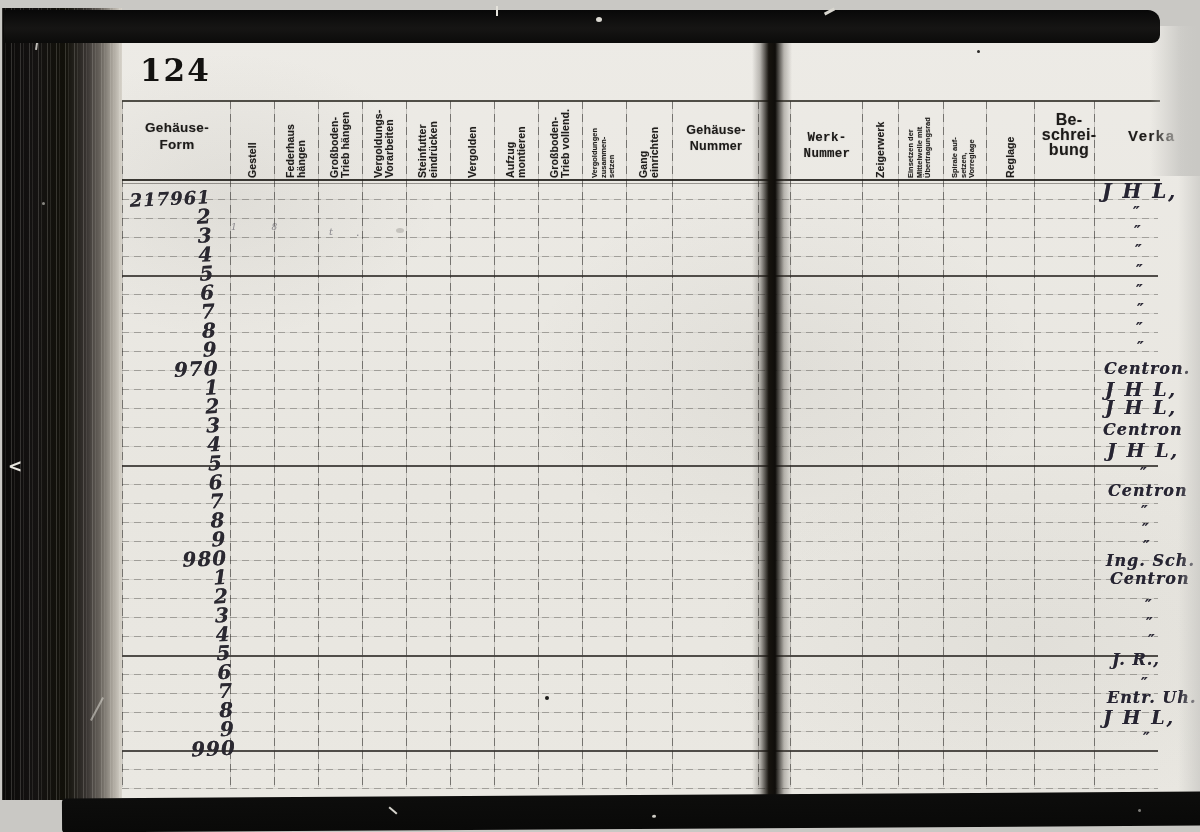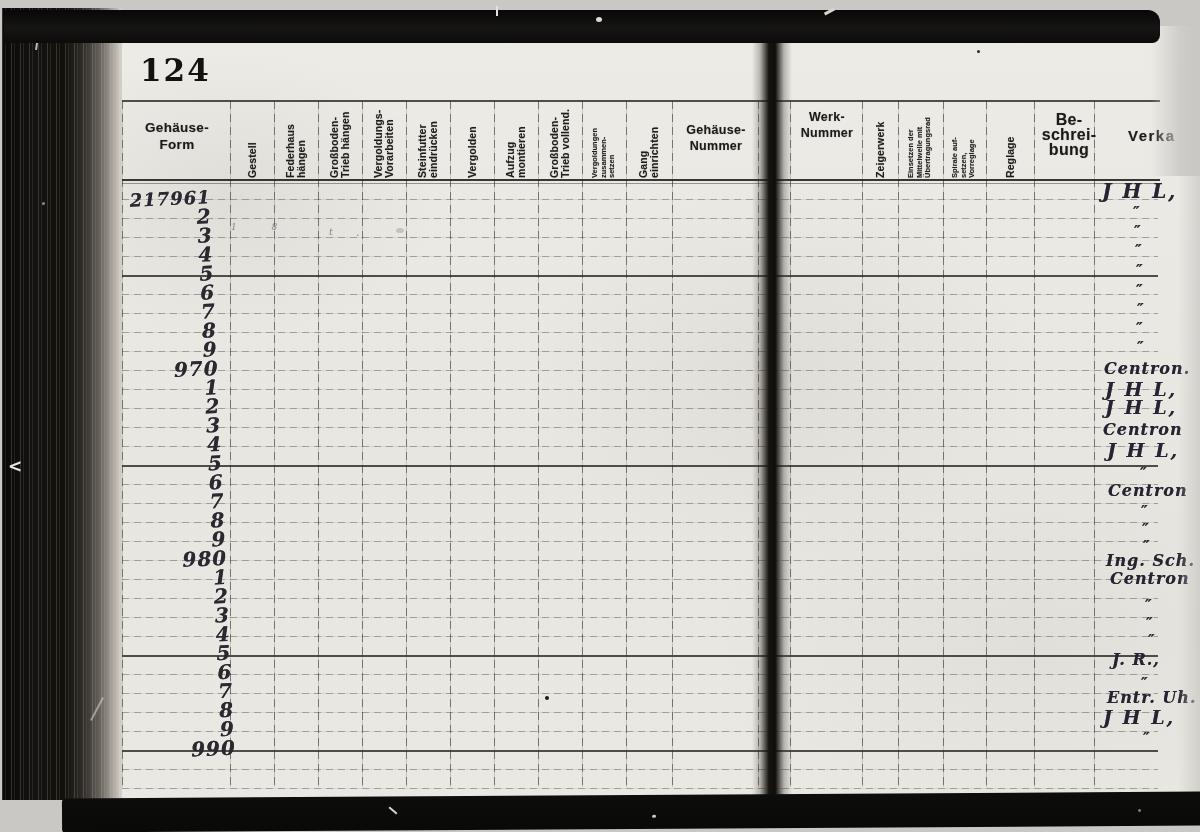--- a/index.html
+++ b/index.html
@@ -176,21 +176,21 @@
 zusammen-
 setzen</div>
     </div>
   <div class="rot" style="left:611px;">
     <div class="rlab">Gang
 einrichten</div>
     </div>
   <div class="bighdr" style="left:674px;top:122px;width:84px;font-size:12.5px;line-height:16px;">Gehäuse-
 Nummer</div>
 
-  <div class="bighdr" style="left:790px;top:109px;width:74px;font-size:12.5px;line-height:16px;">Werk-
+  <div class="bighdr" style="left:790px;top:130px;width:74px;font-size:12.5px;line-height:16px;font-family:Liberation Mono, monospace;">Werk-
 Nummer</div>
   <div class="rot" style="left:842px;">
     <div class="rlab">Zeigerwerk</div>
     </div>
   <div class="rot small" style="left:882px;">
     <div class="rlab">Einsetzen der
 Mittelwelle mit
 Übertragungsrad</div>
     </div>
   <div class="rot small" style="left:926px;">

